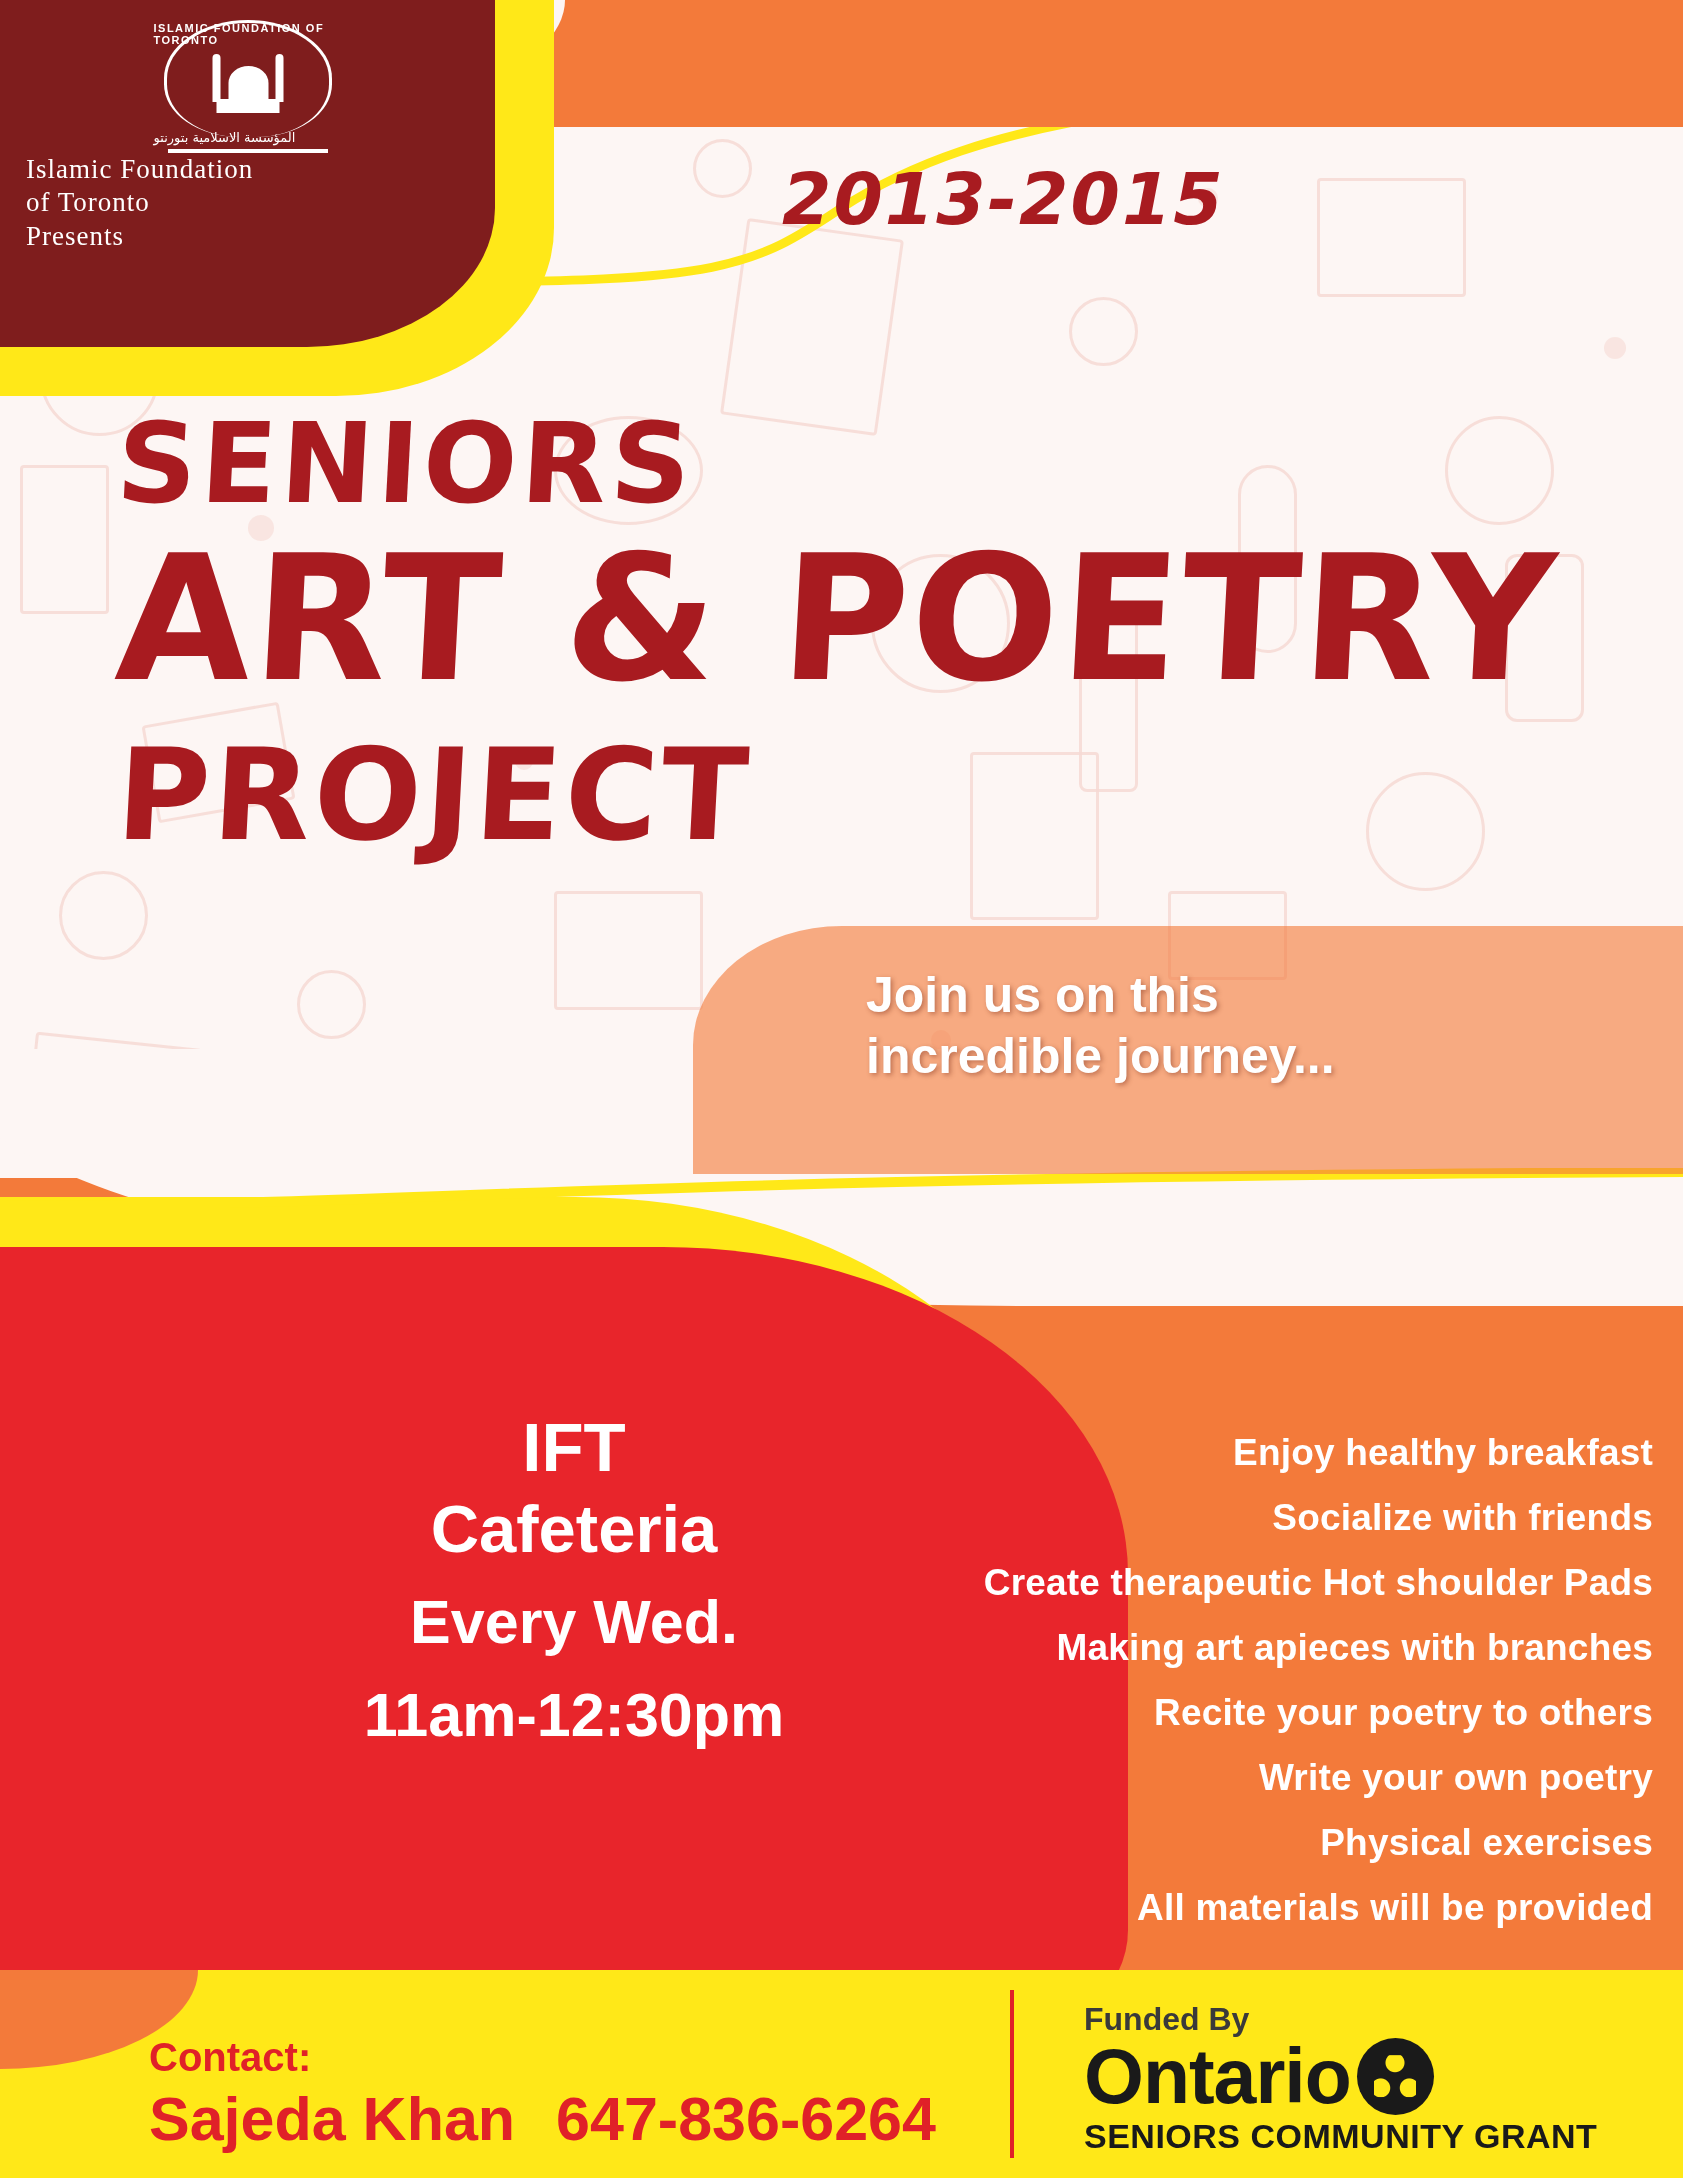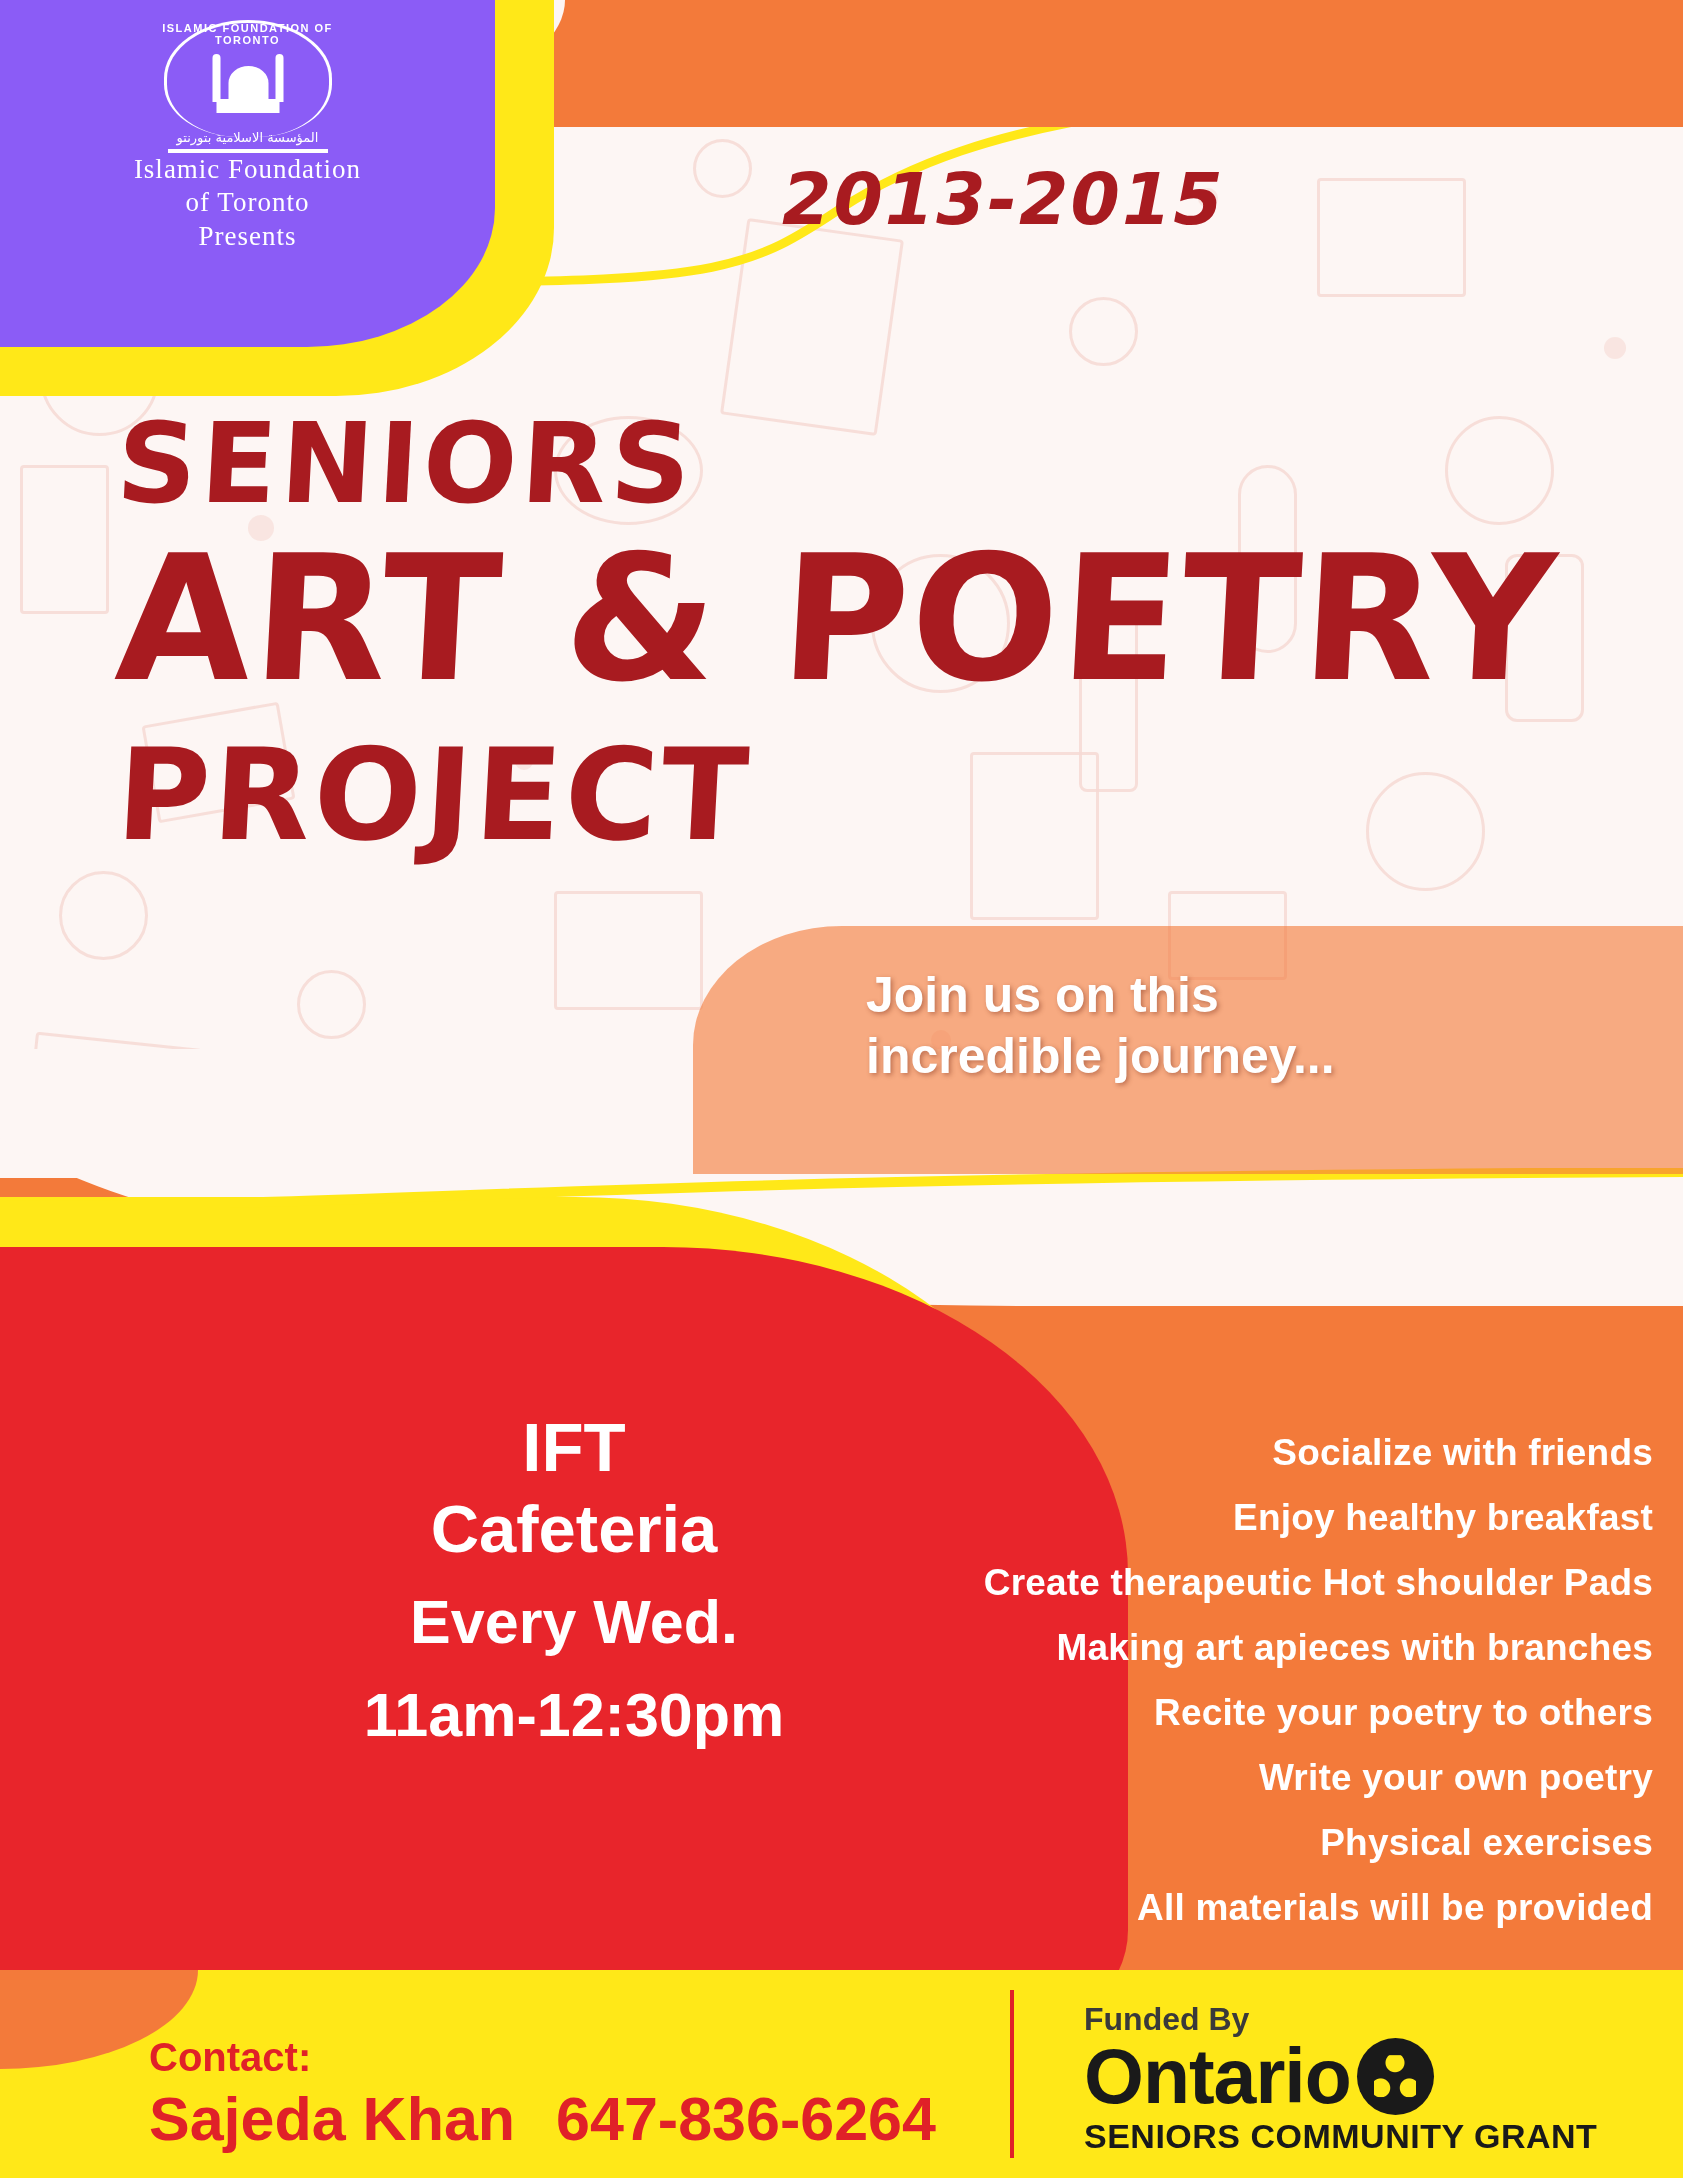--- a/index.html
+++ b/index.html
@@ -29,25 +29,25 @@
     opacity: .85;
   }
   .doodle.circle { border-radius: 50%; }
   .doodle.fill { background: #f8e2dd; border: none; }
 
   
   .logo-block {
     position: absolute;
     left: 0; top: 0;
     width: 495px; height: 347px;
-    background: #8b5cf6;
+    background: #7f1d1d;
     border-bottom-right-radius: 188px 139px;
     z-index: 6;
     color: #fff;
-    text-align: center;
+    text-align: left;
   }
   .logo-yellow {
     position: absolute;
     left: 0; top: 0;
     width: 554px; height: 396px;
     background: #ffe818;
     border-bottom-right-radius: 218px 168px;
     z-index: 5;
   }
   .crest {
@@ -424,22 +424,22 @@
   <div class="red-blob-yellow"></div>
   <div class="red-blob"></div>
   <div class="venue">
     <div class="l1">IFT</div>
     <div class="l2">Cafeteria</div>
     <div class="l3">Every Wed.</div>
     <div class="l3">11am-12:30pm</div>
   </div>
 
   <ul class="benefits">
+    <li>Enjoy healthy breakfast</li>
     <li>Socialize with friends</li>
-    <li>Enjoy healthy breakfast</li>
     <li>Create therapeutic Hot shoulder Pads</li>
     <li>Making art apieces with branches</li>
     <li>Recite your poetry to others</li>
     <li>Write your own poetry</li>
     <li>Physical exercises</li>
     <li>All materials will be provided</li>
   </ul>
 
   <div class="footer">
     <div class="notch"></div>

